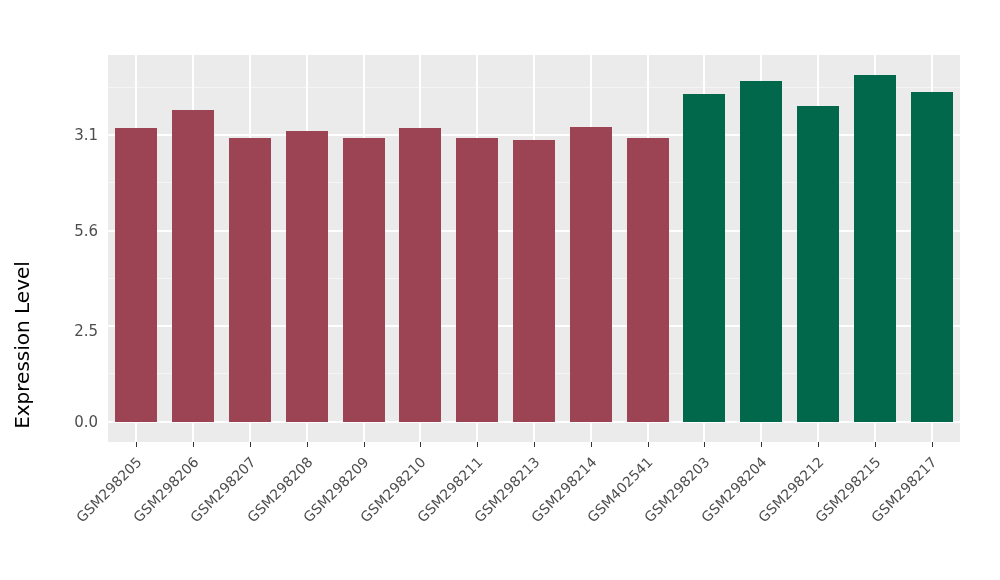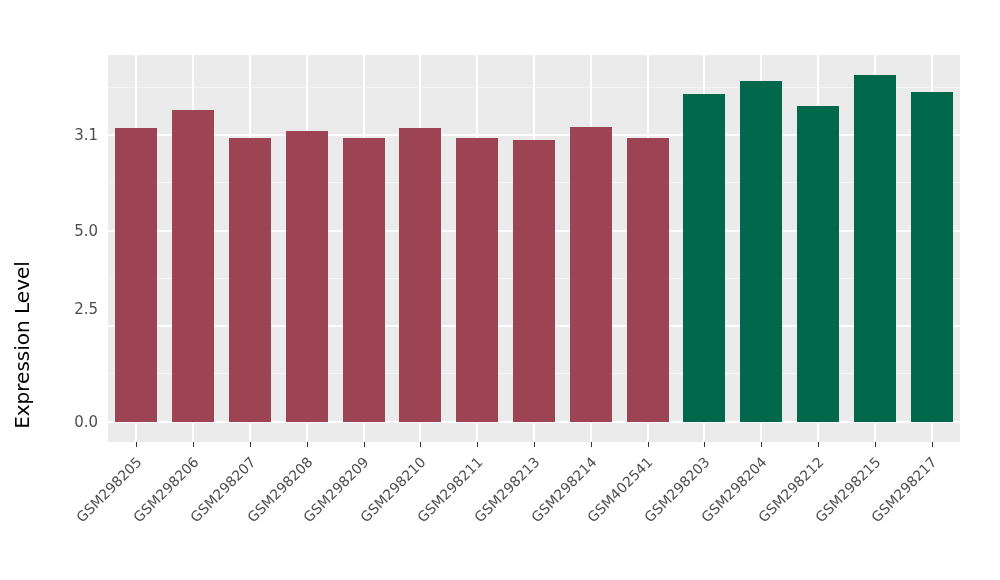--- a/index.html
+++ b/index.html
@@ -154,23 +154,23 @@
 
 <div id="chart-root">
 
   <div id="y-axis-title">
     <span id="y-axis-title-inner">Expression Level</span>
   </div>
 
   <div id="y-ticks">
       <div class="y-tick-label" style="top: 422px;">0.0</div>
       <div class="y-tick-mark" style="top: 422px;"></div>
-      <div class="y-tick-label" style="top: 309px;">2.5</div>
+      <div class="y-tick-label" style="top: 331px;">2.5</div>
       <div class="y-tick-mark" style="top: 326.427px;"></div>
-      <div class="y-tick-label" style="top: 230.854px;">5.0</div>
+      <div class="y-tick-label" style="top: 230.854px;">5.6</div>
       <div class="y-tick-mark" style="top: 230.854px;"></div>
       <div class="y-tick-label" style="top: 135.281px;">3.1</div>
       <div class="y-tick-mark" style="top: 135.281px;"></div>
     </div>
 
   <div id="panel">
       <div class="grid-h-minor" style="bottom: 67.7865px;"></div>
       <div class="grid-h-minor" style="bottom: 163.359px;"></div>
       <div class="grid-h-minor" style="bottom: 258.932px;"></div>
       <div class="grid-h-minor" style="bottom: 354.505px;"></div>

